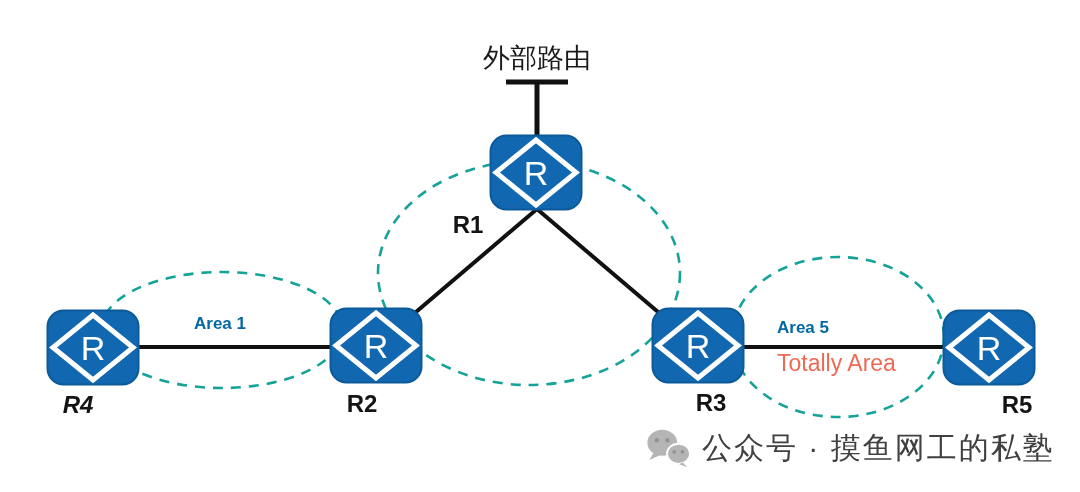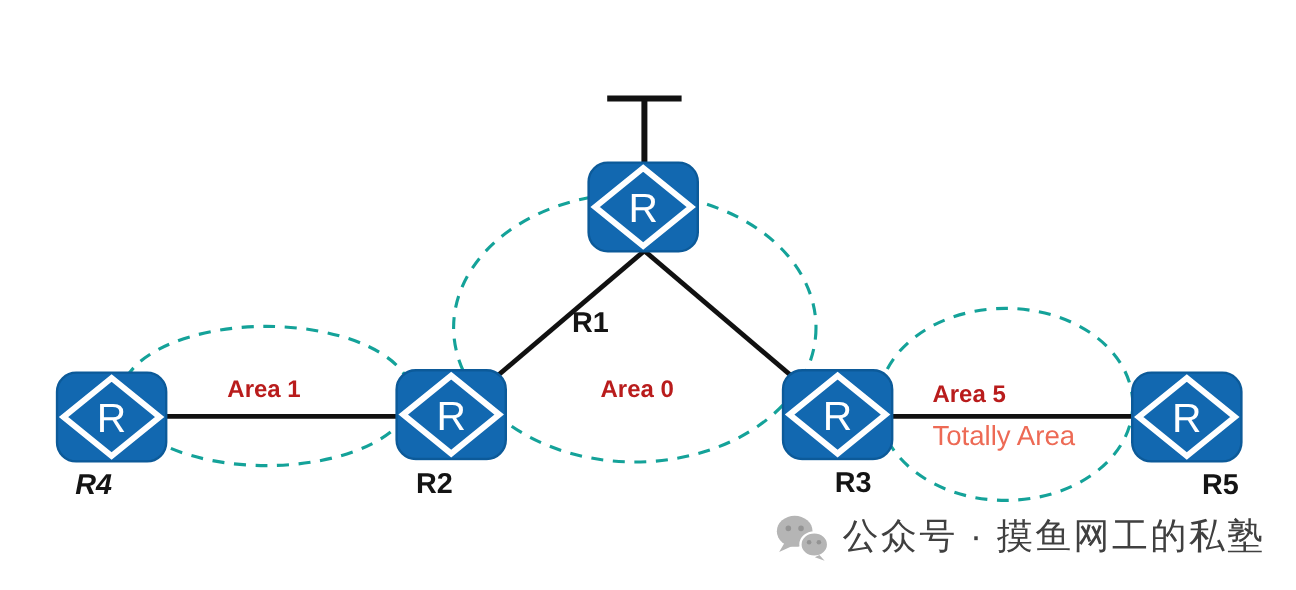--- a/index.html
+++ b/index.html
@@ -15,31 +15,31 @@
   .node svg{display:block;width:94px;height:77px;}
   .node-r1{left:489px;top:134px;}
   .node-r2{left:329px;top:307px;}
   .node-r3{left:651px;top:307px;}
   .node-r4{left:46px;top:309px;}
   .node-r5{left:942px;top:309px;}
   .node-label{
     position:absolute;z-index:3;width:60px;text-align:center;
     font-size:24px;font-weight:bold;color:#141414;line-height:1.1;
   }
-  .label-r1{left:462px;top:212px;margin-top:45px;}
+  .label-r1{left:438px;top:212px;}
   .label-r2{left:332px;top:391px;}
   .label-r3{left:681px;top:390px;}
   .label-r4{left:48px;top:392px;font-style:italic;}
   .label-r5{left:987px;top:392px;}
   .ext-label{
     position:absolute;left:477px;top:40px;width:120px;z-index:3;
     font-size:27px;color:#1a1a1a;text-align:center;white-space:nowrap;
   }
   .area-label{
-    position:absolute;z-index:3;font-size:20px;font-weight:bold;color:#b91c1c;white-space:nowrap;
+    position:absolute;z-index:3;font-size:17px;font-weight:bold;color:#0369a1;white-space:nowrap;
   }
   .area1-label{left:157px;top:314px;width:126px;text-align:center;}
   .area0-label{left:466px;top:314px;width:130px;text-align:center;}
   .area2-label{left:777px;top:318px;text-align:left;}
   .stub-label{
     position:absolute;left:777px;top:350px;z-index:3;
     font-size:23px;font-weight:normal;color:#ed6a55;white-space:nowrap;
   }
   .watermark{
     position:absolute;left:644px;top:427px;z-index:3;
@@ -63,20 +63,21 @@
 
     <line class="ext-link" x1="506" y1="82" x2="568" y2="82"></line>
     <line class="ext-link" x1="537" y1="82" x2="537" y2="140"></line>
 
     <line class="link" x1="136" y1="347" x2="335" y2="347"></line>
     <line class="link" x1="741" y1="347" x2="947" y2="347"></line>
     <line class="link" x1="537" y1="209" x2="376" y2="346"></line>
     <line class="link" x1="537" y1="209" x2="698" y2="346"></line>
   </svg>
 
+  <div class="ext-label">外部路由</div>
 
   <div class="node node-r1">
     <svg viewBox="0 0 94 77">
       <rect x="1.5" y="1.5" width="91" height="74" rx="16" fill="#1268b0" stroke="#0c5a99" stroke-width="2"></rect>
       <polygon points="47,6 87,38.5 47,71 7,38.5" fill="none" stroke="#ffffff" stroke-width="5"></polygon>
       <text x="47" y="51" font-size="34" fill="#ffffff" text-anchor="middle">R</text>
     </svg>
   </div>
   <div class="node node-r2">
     <svg viewBox="0 0 94 77">
@@ -107,21 +108,20 @@
     </svg>
   </div>
 
   <div class="node-label label-r1">R1</div>
   <div class="node-label label-r2">R2</div>
   <div class="node-label label-r3">R3</div>
   <div class="node-label label-r4">R4</div>
   <div class="node-label label-r5">R5</div>
 
   <div class="area-label area1-label">Area 1</div>
-  <div class="area-label area0-label">Area 0</div>
   <div class="area-label area2-label">Area 5</div>
   <div class="stub-label">Totally Area</div>
 
   <div class="watermark">
     <svg width="48" height="42" viewBox="0 0 50 42">
       <ellipse cx="19" cy="15.5" rx="15.5" ry="13.5" fill="#b5b5b5"></ellipse>
       <path d="M10,26 L5.5,33.5 L16.5,28.5 Z" fill="#b5b5b5"></path>
       <circle cx="13.5" cy="13" r="2.4" fill="#949494"></circle>
       <circle cx="24.5" cy="13" r="2.4" fill="#949494"></circle>
       <ellipse cx="36" cy="27" rx="12" ry="10.5" fill="#b5b5b5" stroke="#ffffff" stroke-width="2"></ellipse>

